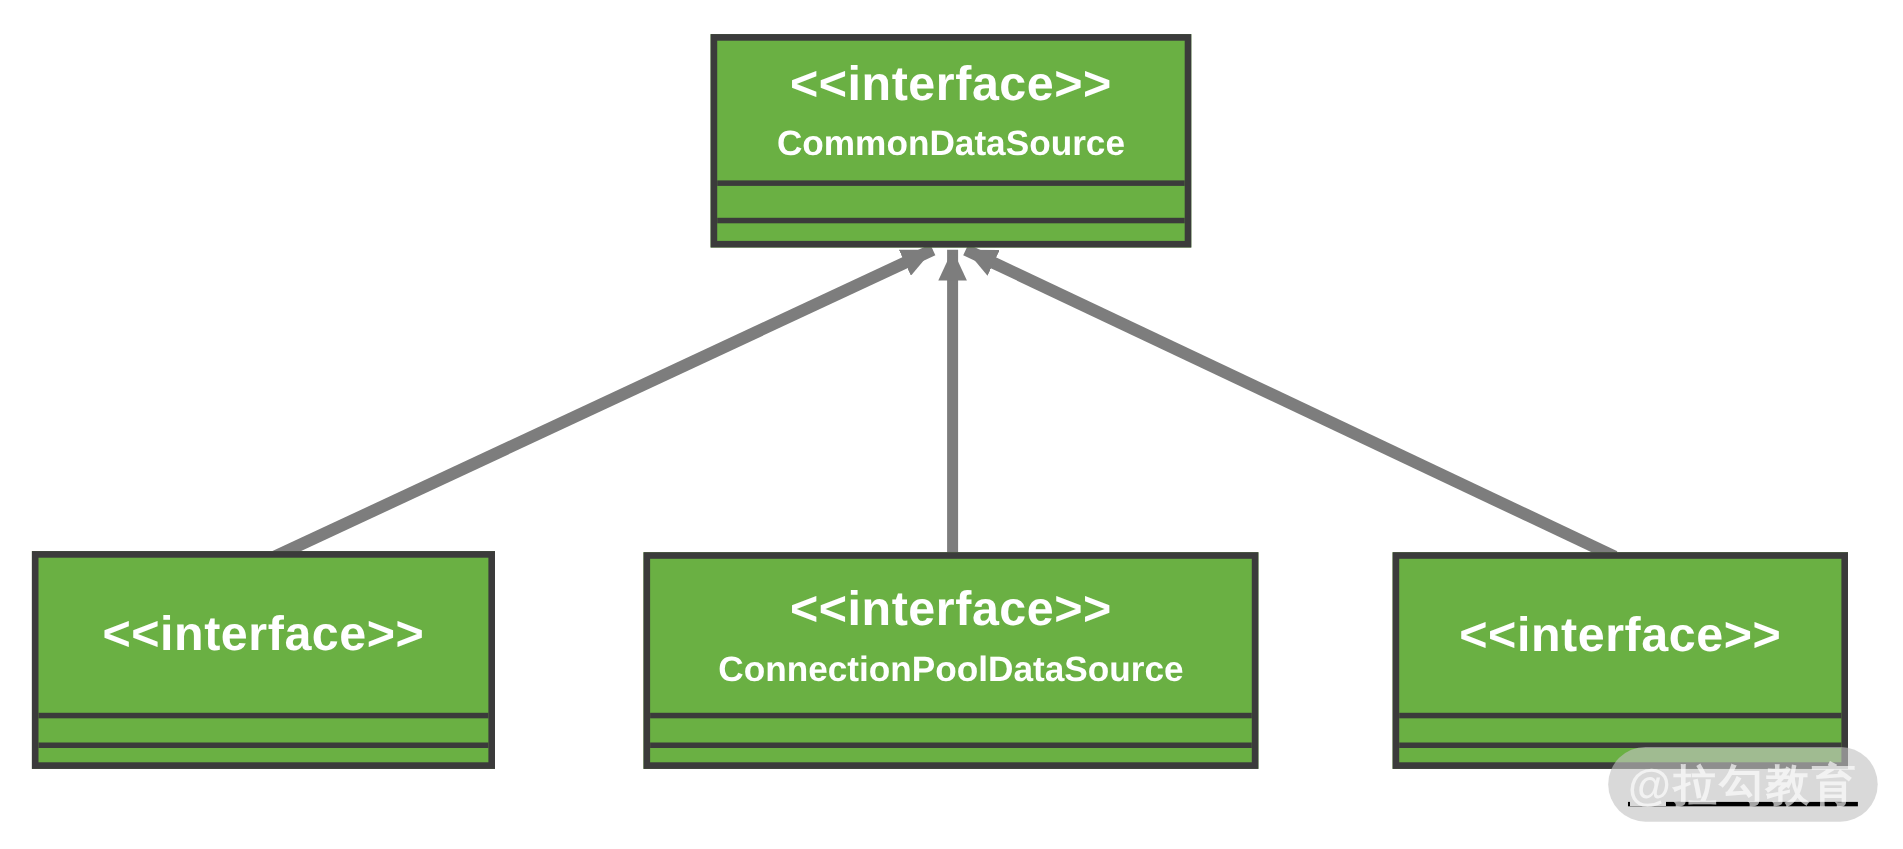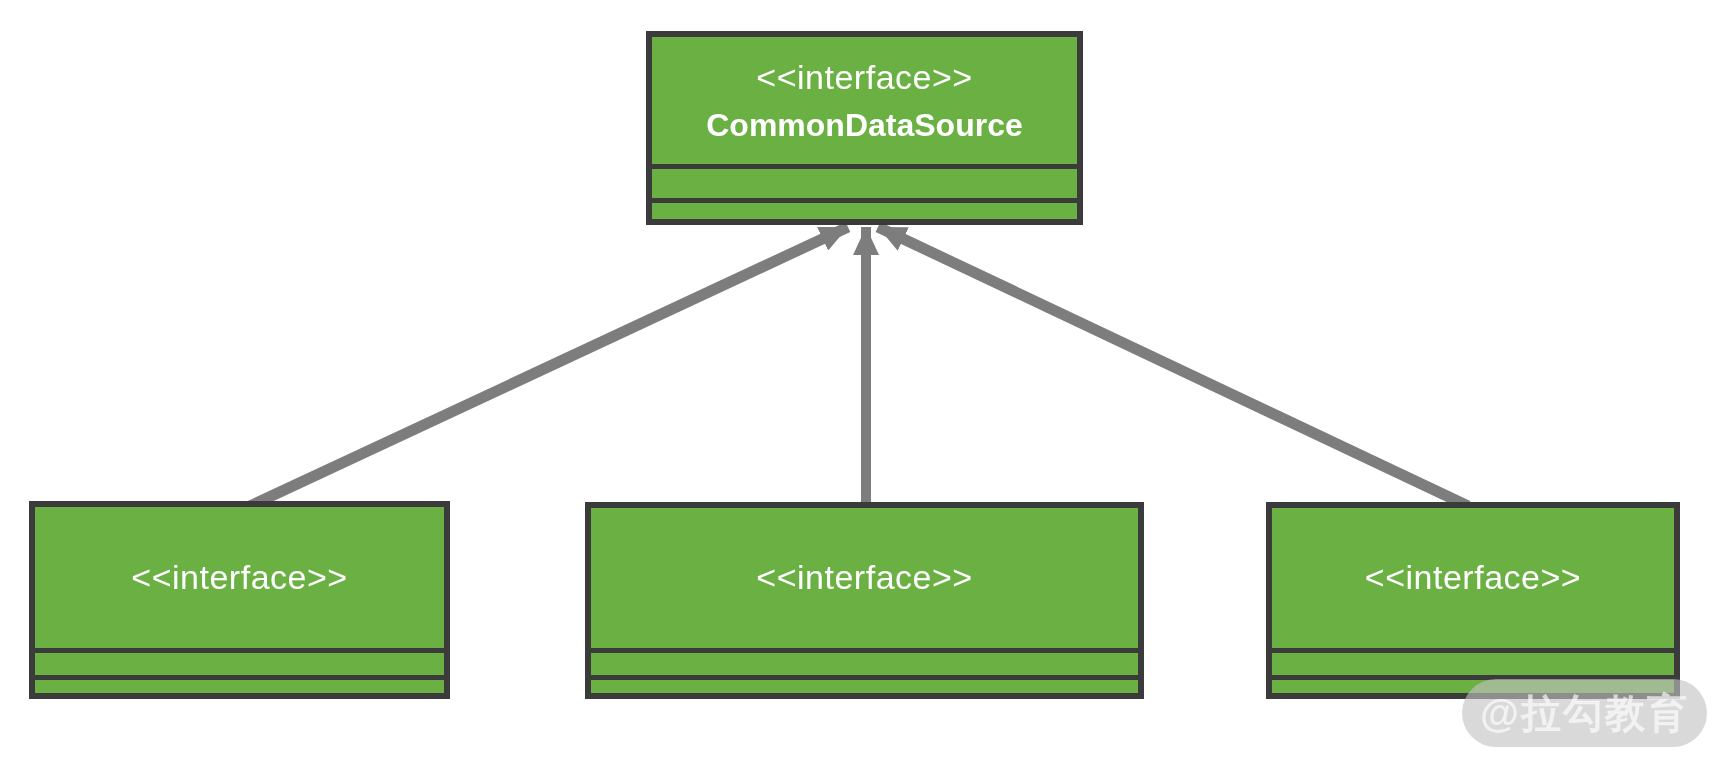--- a/index.html
+++ b/index.html
@@ -34,22 +34,22 @@
     flex: 1 1 auto;
     display: flex;
     flex-direction: column;
     align-items: center;
     justify-content: center;
     color: #ffffff;
     text-align: center;
     line-height: 1.15;
   }
   .uml-stereotype {
-    font-size: 34px;
-    font-weight: 400;
+    font-size: 44px;
+    font-weight: 700;
     letter-spacing: 0.5px;
   }
   .uml-name {
     font-size: 32px;
     font-weight: 700;
     margin-top: 10px;
     letter-spacing: 0px;
     white-space: nowrap;
   }
   .uml-comp {
@@ -72,20 +72,21 @@
     left: 1462px;
     top: 679px;
     width: 245px;
     height: 68px;
     border-radius: 36px;
     background: rgba(193, 193, 193, 0.62);
     display: flex;
     align-items: center;
     justify-content: center;
     z-index: 3;
+    text-decoration: underline;
   }
   #watermark .wm-text {
     font-size: 40px;
     font-weight: 700;
     color: rgba(255, 255, 255, 0.65);
     letter-spacing: 2px;
     white-space: nowrap;
   }
 </style>
 </head>
@@ -117,20 +118,21 @@
     <div class="uml-title">
       <div class="uml-stereotype">&lt;&lt;interface&gt;&gt;</div>
     </div>
     <div class="uml-comp comp-mid"></div>
     <div class="uml-comp comp-btm"></div>
   </div>
 
   <div class="uml-box box-lower" id="box-connectionpool">
     <div class="uml-title">
       <div class="uml-stereotype">&lt;&lt;interface&gt;&gt;</div>
+      <div class="uml-name">ConnectionPoolDataSource</div>
     </div>
     <div class="uml-comp comp-mid"></div>
     <div class="uml-comp comp-btm"></div>
   </div>
 
   <div class="uml-box box-lower" id="box-xa">
     <div class="uml-title">
       <div class="uml-stereotype">&lt;&lt;interface&gt;&gt;</div>
     </div>
     <div class="uml-comp comp-mid"></div>

